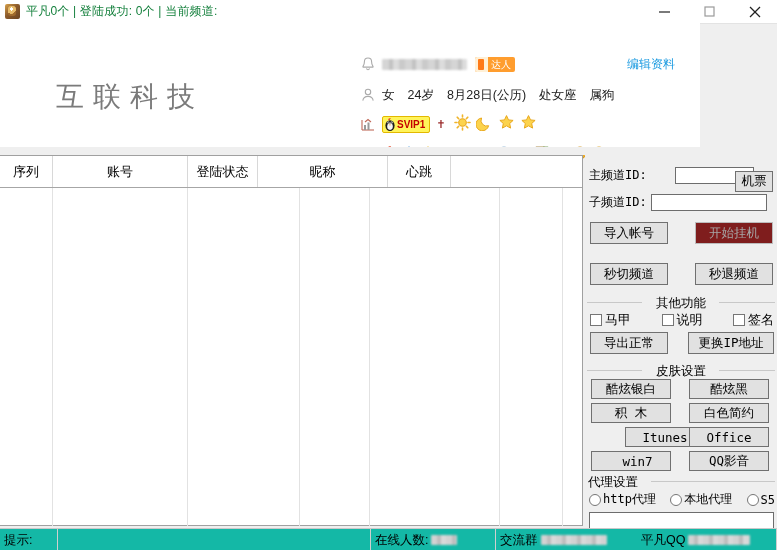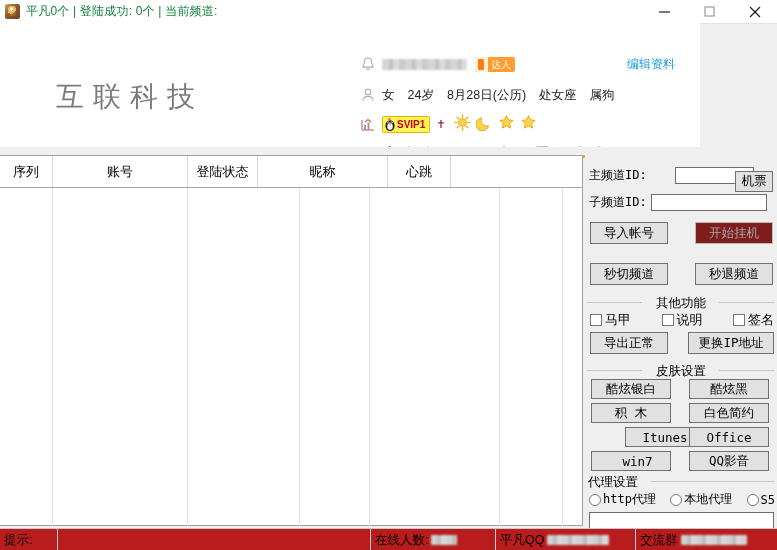--- a/index.html
+++ b/index.html
@@ -120,21 +120,21 @@
   }
   .rdo{display:inline-flex;align-items:center;font-size:12px;}
   .rdo .ci{
     width:12px;height:12px;border:1px solid #767676;background:#fff;border-radius:50%;
     margin-right:2px;box-sizing:border-box;flex:none;
   }
   .mono{font-family:"DejaVu Sans Mono","Liberation Mono",monospace;}
   
   .statusbar{
     position:absolute;left:0;top:528px;width:777px;height:22px;
-    background:#b91c1c;border-top:1px solid #c9c9c9;display:flex;align-items:center;
+    background:#14b8a6;border-top:1px solid #c9c9c9;display:flex;align-items:center;
   }
   .sb-cell{
     height:22px;display:flex;align-items:center;font-size:12.5px;color:#000;
     border-right:1px solid #cfcfcf;box-sizing:border-box;padding:0 4px;
   }
   .blur-s{
     display:inline-block;height:10px;vertical-align:middle;margin-left:3px;
     background:repeating-linear-gradient(90deg,#d2d2d2 0 6px,#bdbdbd 6px 10px,#d9d9d9 10px 15px);
     filter:blur(1.2px);border-radius:1px;
   }
@@ -465,21 +465,21 @@
   <input class="tinput" style="position: absolute; left: 4px; top: 357px; width: 185px; height: 19px;" value="">
 </div>
 
 <div class="statusbar">
   <div class="sb-cell" style="width:58px;">提示:</div>
   <div class="sb-cell" style="width:313px;"></div>
   <div class="sb-cell" style="width:125px;">
     <span>在线人数:</span>
       <span class="blur-s" style="width:26px;"></span>
   </div>
+  <div class="sb-cell" style="width:141px;border-right:none;">
+    <span>交流群</span>
+      <span class="blur-s" style="width:66px;"></span>
+  </div>
   <div class="sb-cell" style="width:140px;">
     <span>平凡QQ</span>
       <span class="blur-s" style="width:62px;"></span>
   </div>
-  <div class="sb-cell" style="width:141px;border-right:none;">
-    <span>交流群</span>
-      <span class="blur-s" style="width:66px;"></span>
-  </div>
 </div>
 
 </body></html>

